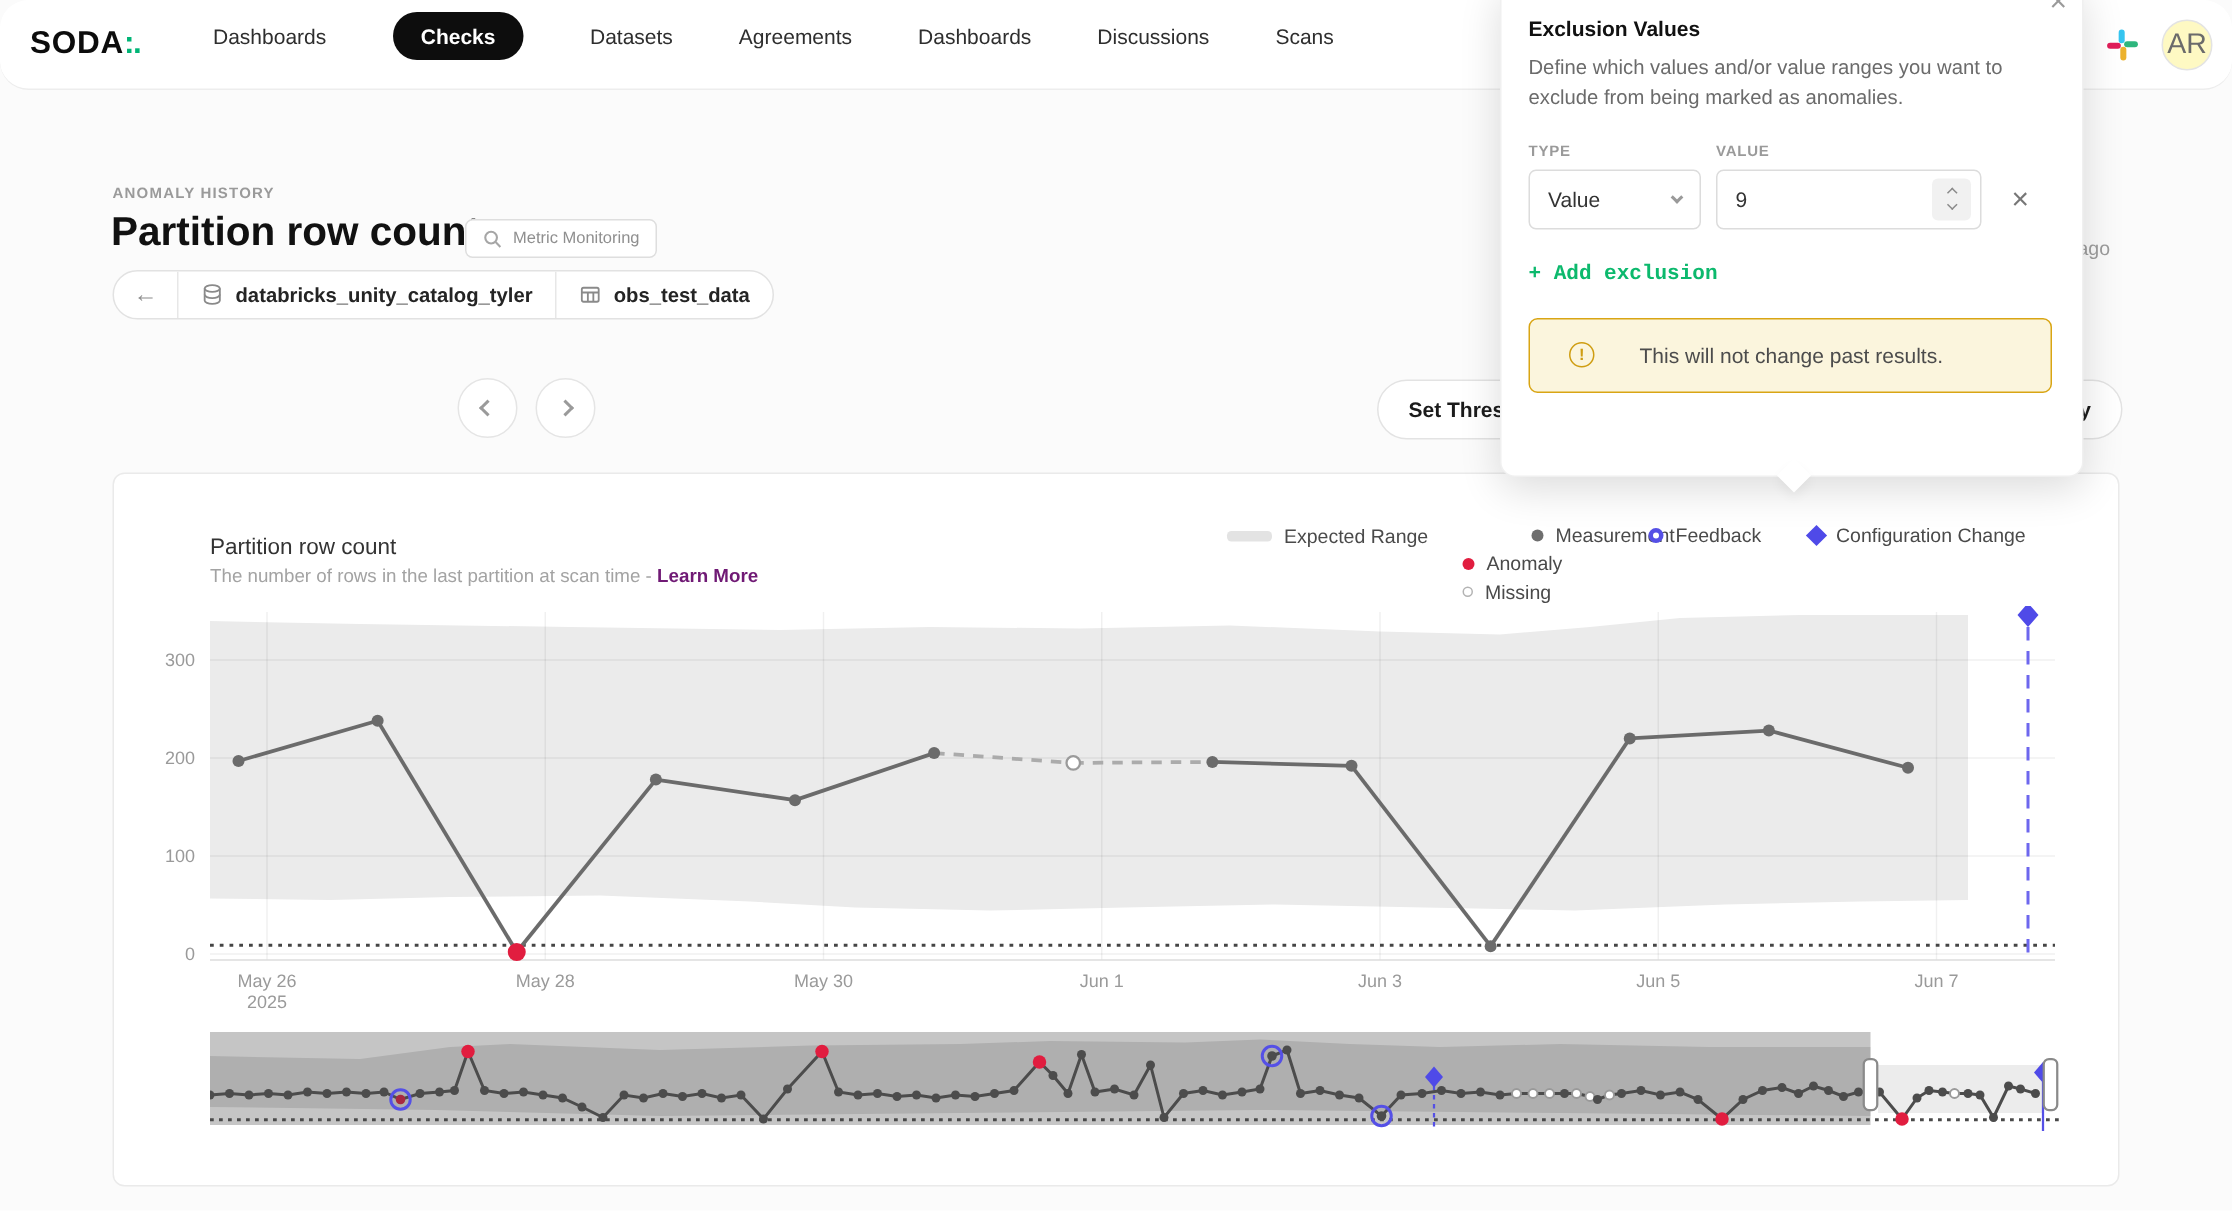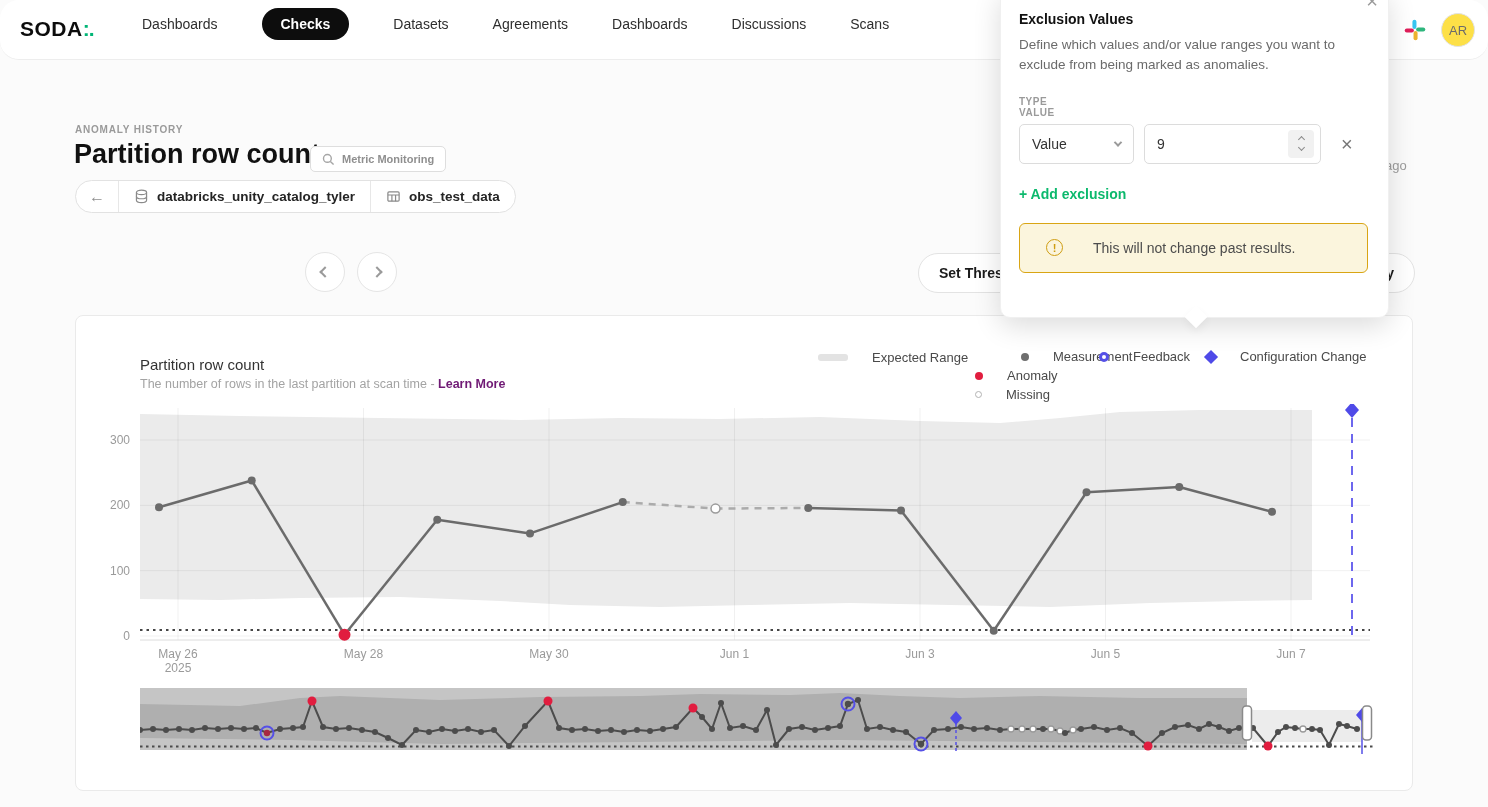--- a/index.html
+++ b/index.html
@@ -8,26 +8,26 @@
   #canvas { position:relative; width:1488px; height:807px; }
 
   
   .header { position:absolute; left:0; top:0; width:1488px; height:60px; background:#fff; border-bottom:1px solid #ededed; z-index:5;border-radius:19px; }
   .logo { position:absolute; left:20px; top:17px; font-size:21px; font-weight:bold; letter-spacing:.5px; color:#0c0c0c; }
   .logo .dots { color:#00b576; letter-spacing:-1px; }
   .nav { position:absolute; left:142px; top:0; height:47px; display:flex; align-items:center; gap:44px; }
   .nav-item { font-size:14px; color:#2e2e2e; cursor:pointer; white-space:nowrap; }
   .nav-item.active { background:#0d0d0d; color:#fff; font-weight:bold; padding:8px 19px; border-radius:18px; }
   .slack { position:absolute; left:1404px; top:19px; width:22px; height:22px; }
-  .avatar { position:absolute; left:1441px; top:13px; width:34px; height:34px; border-radius:50%; border:1px solid #e3e3e3; background:#fde047; color:#6b6b6b; font-size:13px; display:flex; align-items:center; justify-content:center; }
+  .avatar { position:absolute; left:1441px; top:13px; width:34px; height:34px; border-radius:50%; border:1px solid #e3e3e3; background:#fef9c3; color:#6b6b6b; font-size:19px; display:flex; align-items:center; justify-content:center; }
 
   
   .kicker { position:absolute; left:75px; top:124px; font-size:10px; font-weight:bold; letter-spacing:.8px; color:#9a9a9a; }
   .page-title { position:absolute; left:74px; top:139px; font-size:27px; font-weight:bold; color:#111; }
-  .badge { position:absolute; left:310px; top:146px; height:26px; display:flex; align-items:center; gap:7px; padding:0 11px; border:1px solid #dedede; border-radius:5px; background:#fff; font-size:11px; font-weight:bold; color:#8f8f8f; }
+  .badge { position:absolute; left:310px; top:146px; height:26px; display:flex; align-items:center; gap:7px; padding:0 11px; border:1px solid #dedede; border-radius:5px; background:#fff; font-size:11px; font-weight:normal; color:#8f8f8f; }
   .timeago { position:absolute; left:1385px; top:158px; font-size:13px; color:#9c9c9c; }
   .breadcrumb { position:absolute; left:75px; top:180px; height:33px; display:flex; align-items:stretch; border:1px solid #e2e2e2; border-radius:17px; background:#fff; overflow:hidden; }
   .bc-back { width:42px; display:flex; align-items:center; justify-content:center; color:#8f8f8f; font-size:16px; cursor:pointer; }
   .bc-seg { display:flex; align-items:center; gap:8px; padding:0 15px; border-left:1px solid #e7e7e7; font-size:13.5px; font-weight:bold; color:#242424; cursor:pointer; }
   .bc-seg svg { flex:0 0 auto; }
 
   
   .pill { position:absolute; height:40px; border:1px solid #e3e3e3; border-radius:20px; background:#fff; display:flex; align-items:center; font-size:14.5px; color:#333; cursor:pointer; }
   .range-pill { left:75px; top:252px; padding:0 18px; width:218px; justify-content:space-between; }
   .circle-btn { position:absolute; top:252px; width:40px; height:40px; border:1px solid #e5e5e5; border-radius:50%; background:#fff; display:flex; align-items:center; justify-content:center; cursor:pointer; }
@@ -35,44 +35,44 @@
   .chev { display:inline-block; width:8px; height:8px; border-right:2px solid #9a9a9a; border-bottom:2px solid #9a9a9a; }
   .chev-down { transform:rotate(45deg) translate(-1px,-1px); }
   .chev-left { transform:rotate(135deg); }
   .chev-right { transform:rotate(-45deg); }
 
   
   .card { position:absolute; left:75px; top:315px; width:1338px; height:476px; background:#fff; border:1px solid #eaeaea; border-radius:8px; }
   .chart-title { position:absolute; left:140px; top:356px; font-size:15px; color:#333; }
   .chart-sub { position:absolute; left:140px; top:377px; font-size:12.5px; color:#a3a3a3; }
   .chart-sub a { color:#701a75; font-weight:bold; text-decoration:none; cursor:pointer; }
-  .legend { position:absolute; font-size:13px; color:#4a4a4a; display:flex; align-items:center; gap:24px; white-space:nowrap; }
+  .legend { position:absolute; font-size:13px; color:#4a4a4a; display:flex; align-items:center; gap:8px; white-space:nowrap; }
   .sw-range { width:30px; height:7px; border-radius:3px; background:#e3e3e3; }
   .sw-dot { width:8px; height:8px; border-radius:50%; background:#6e6e6e; }
   .sw-dot.red { background:#e11d3f; }
   .sw-open { width:7px; height:7px; border-radius:50%; border:1.5px solid #b3b3b3; background:#fff; }
   .sw-ring { width:10px; height:10px; border-radius:50%; border:3px solid #5550e6; background:#fff; }
   .sw-diamond { width:10px; height:10px; background:#4f4ae8; transform:rotate(45deg); }
   svg text { font-family:"Liberation Sans","DejaVu Sans",sans-serif; }
 
   
   .popover { position:absolute; left:1000px; top:-12px; width:389px; height:330px; background:#fff; border:1px solid #f0f0f0; border-radius:10px; box-shadow:0 8px 28px rgba(0,0,0,.14); z-index:60; padding:20px 18px; }
   .popover .arrow { position:absolute; left:187px; bottom:-8px; width:16px; height:16px; background:#fff; transform:rotate(45deg); box-shadow:3px 3px 8px rgba(0,0,0,.05); }
   .pop-close { position:absolute; right:10px; top:2px; font-size:20px; color:#9a9a9a; cursor:pointer; line-height:1; }
   .pop-title { font-size:14px; font-weight:bold; color:#111; margin-top:2px; }
   .pop-desc { margin-top:8px; font-size:13.5px; line-height:1.5; color:#6b6b6b; width:330px; }
-  .pop-labels { display:flex; margin-top:20px;flex-direction:column; }
+  .pop-labels { display:flex; margin-top:20px; }
   .pop-label { font-size:10px; font-weight:bold; letter-spacing:.5px; color:#9a9a9a; }
   .pop-row { display:flex; align-items:center; margin-top:6px; gap:10px; }
   .pop-select { width:115px; height:40px; border:1px solid #dcdcdc; border-radius:5px; display:flex; align-items:center; justify-content:space-between; padding:0 12px; font-size:14px; color:#333; cursor:pointer; background:#fff; }
   .pop-input { width:177px; height:40px; border:1px solid #dcdcdc; border-radius:5px; display:flex; align-items:center; justify-content:space-between; padding:0 6px 0 12px; font-size:14px; color:#333; background:#fff; }
   .spinner { width:26px; height:28px; background:#f1f1f1; border-radius:4px; display:flex; flex-direction:column; align-items:center; justify-content:center; gap:3px; cursor:pointer; }
   .spin-chev { width:5px; height:5px; border-right:1.5px solid #8a8a8a; border-bottom:1.5px solid #8a8a8a; }
   .remove-x { margin-left:10px; font-size:20px; color:#777; cursor:pointer; line-height:1; }
-  .add-exclusion { margin-top:22px; font-size:14px; font-weight:bold; color:#0cb96d; cursor:pointer; }
+  .add-exclusion { margin-top:22px; font-size:14px; font-weight:bold; color:#0cb96d; cursor:pointer;font-family:Liberation Mono, monospace; }
   .pop-submit { margin-top:18px; width:349px; height:31px; border:1px solid #d8d8d8; border-radius:16px; background:#fff; font-size:14px; font-weight:bold; color:#1b1b1b; display:flex; align-items:center; justify-content:center; cursor:pointer; }
   .pop-warning { margin-top:21px; width:349px; height:50px; background:#fbf5dd; border:1.5px solid #d9a514; border-radius:6px; display:flex; align-items:center; padding-left:26px; gap:30px; }
   .warn-icon { width:17px; height:17px; border:1.5px solid #cf9d12; border-radius:50%; color:#cf9d12; font-size:11px; font-weight:bold; display:flex; align-items:center; justify-content:center; }
   .pop-warning span.msg { font-size:14px; color:#4c4c4c; }
 </style>
 </head>
 <body>
 
 <div id="canvas">
 

